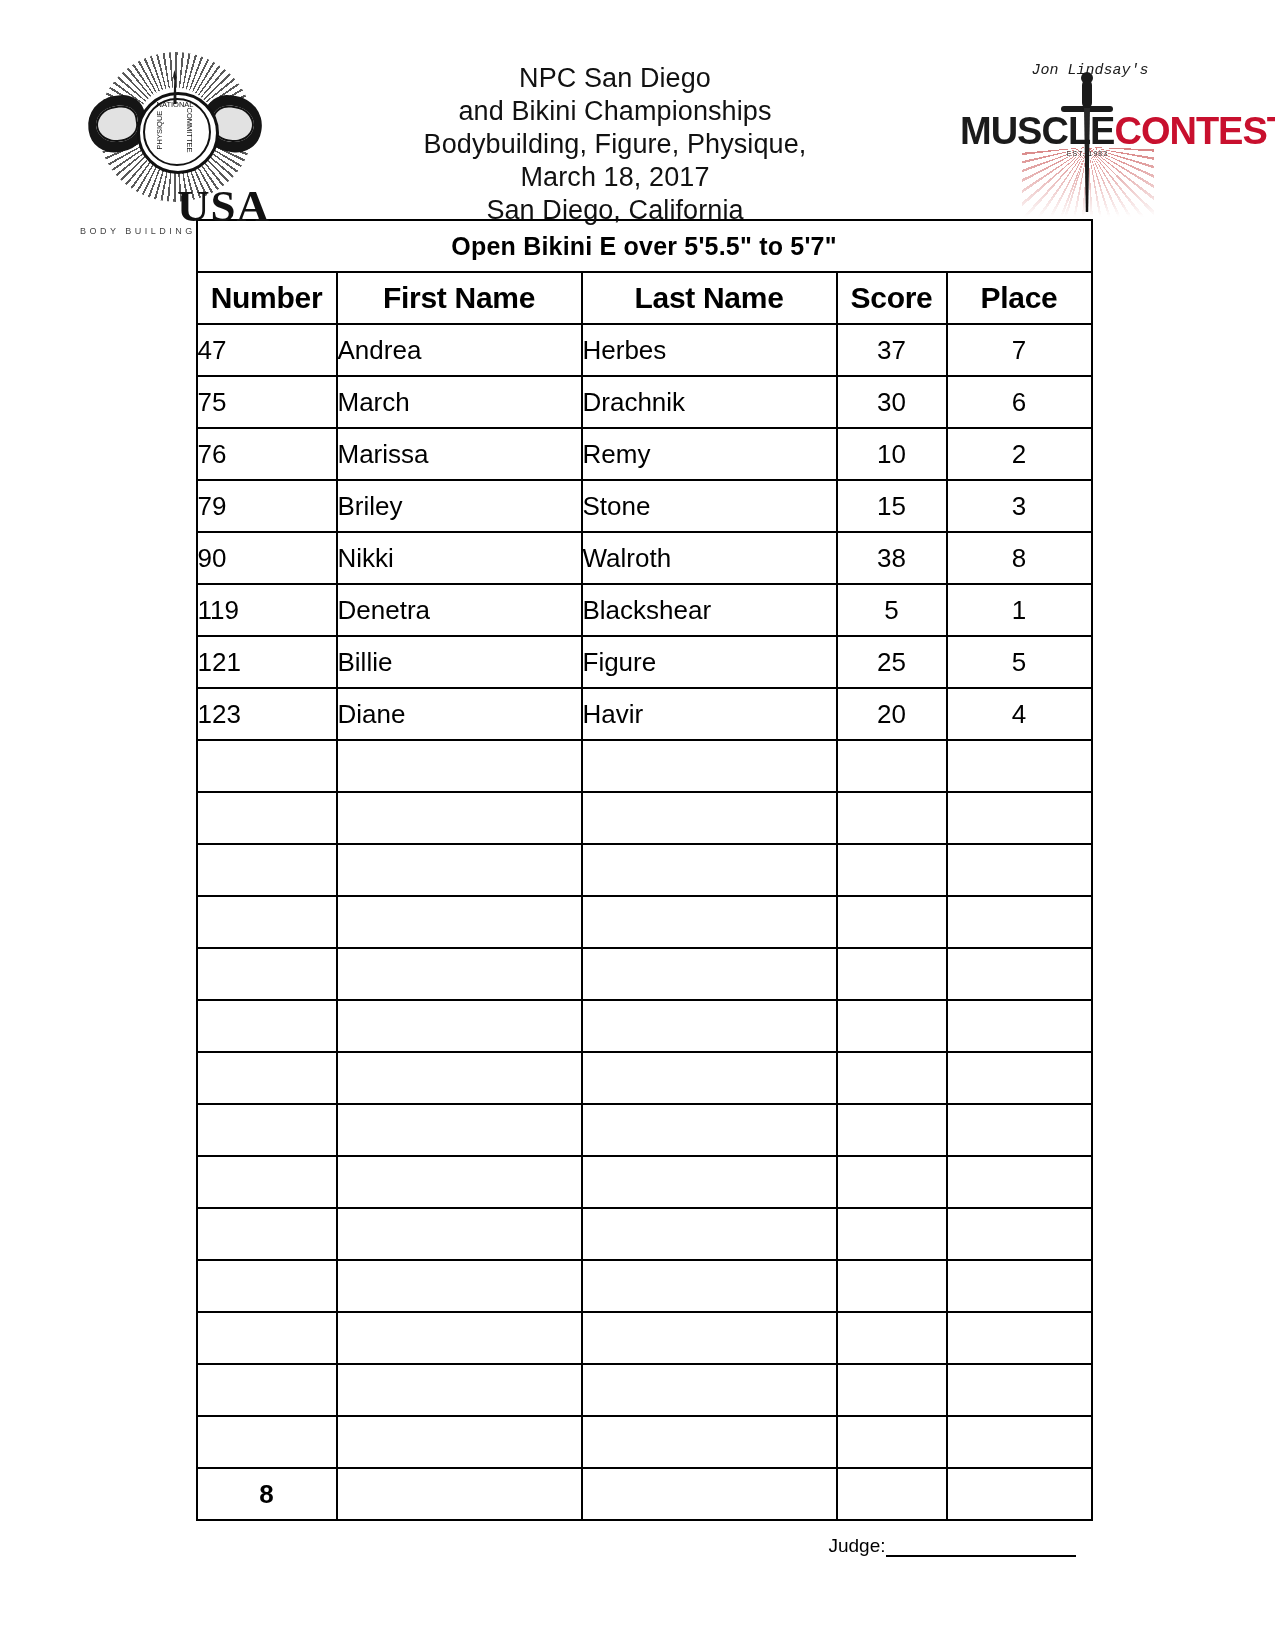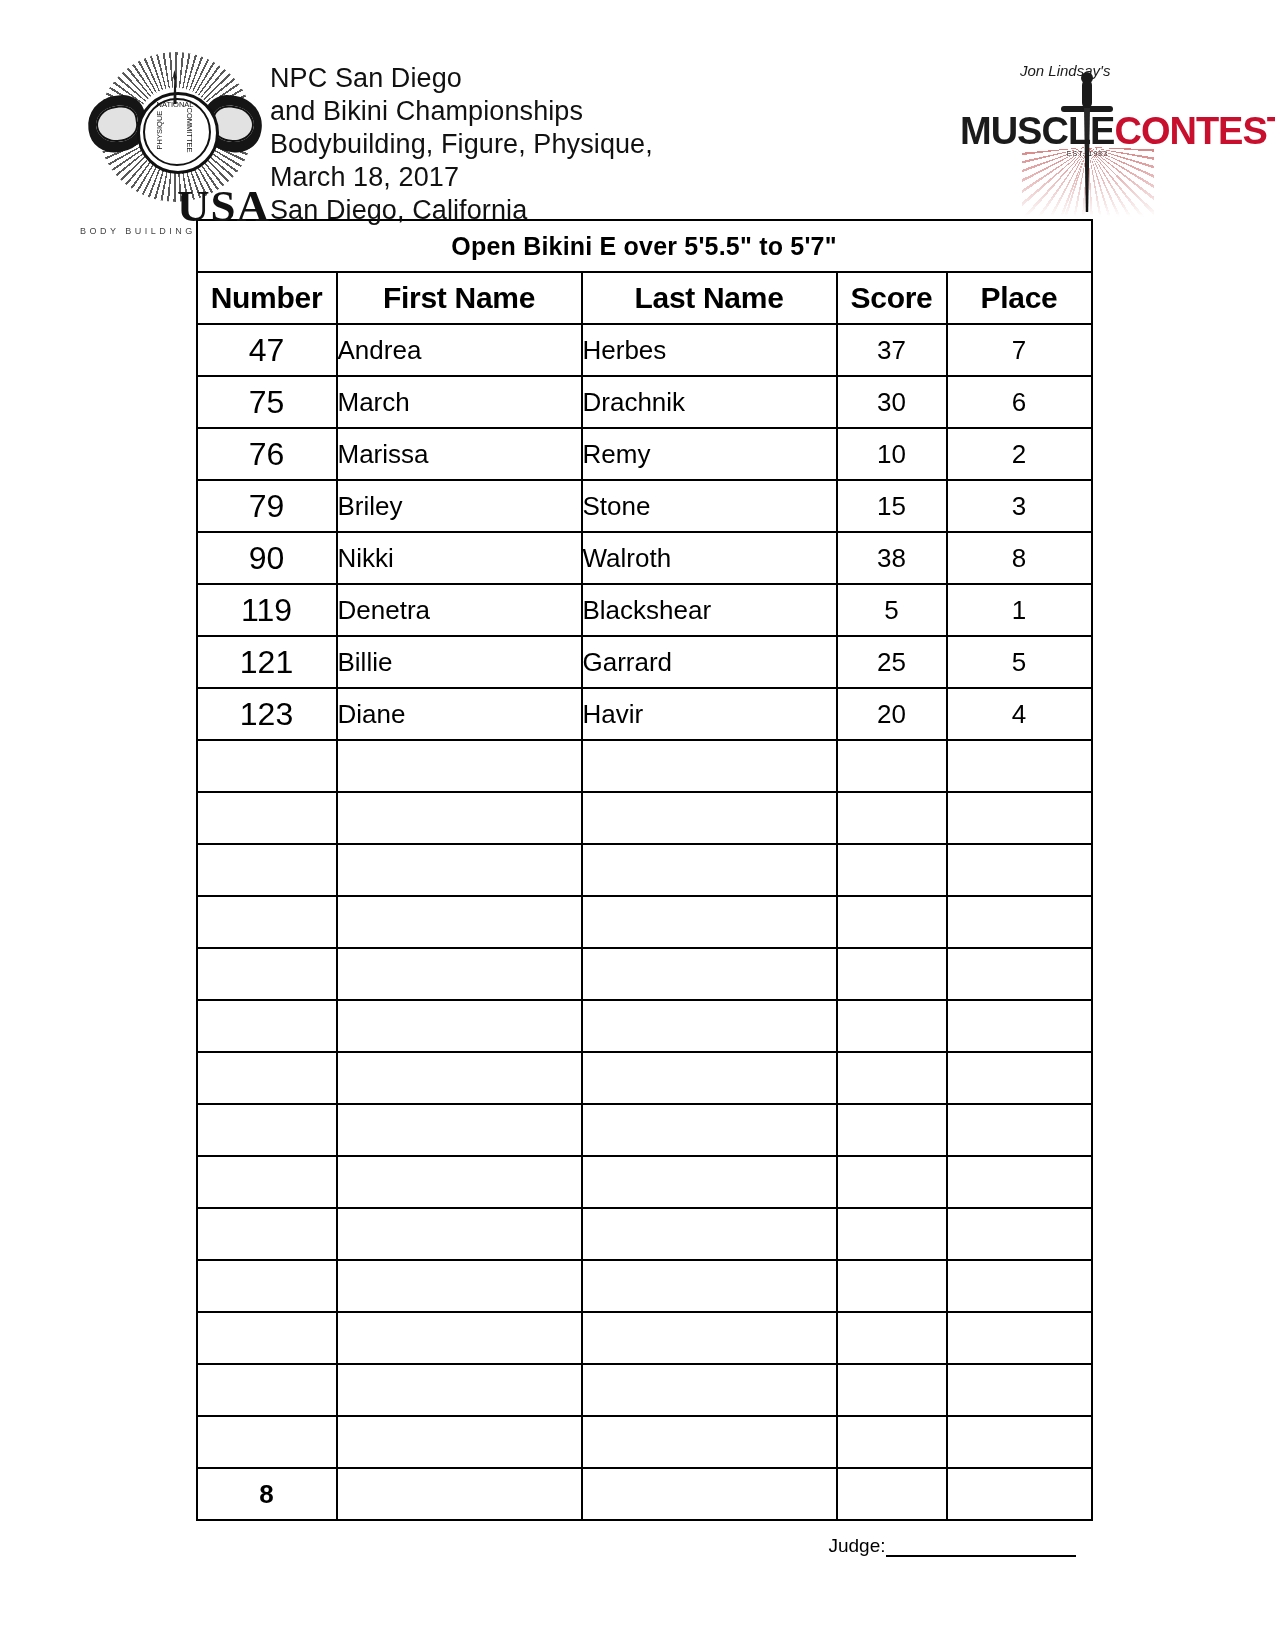--- a/index.html
+++ b/index.html
@@ -34,20 +34,21 @@
   }
   .logo-mc {
     width: 255px;
     height: 185px;
     flex: 0 0 auto;
     position: relative;
   }
 
   .title-block {
     flex: 1 1 auto;
+    text-align: center;
     padding-top: 10px;
   }
   .title-block div {
     font-size: 27px;
     line-height: 33px;
     color: #111;
     letter-spacing: 0.1px;
   }
 
   
@@ -75,22 +76,22 @@
   }
   .col-head {
     text-align: center;
     font-size: 30px;
     font-weight: bold;
     height: 56px;
     letter-spacing: -0.3px;
     margin-top: 33px;
   }
   td.num {
-    text-align: center;
-    font-size: 32px;
+    text-align: left;
+    font-size: 26px;
     padding-right: 18px;
     margin-top: 28px;
   }
   td.name {
     text-align: left;
     font-size: 26px;
     padding-left: 10px;
   }
   td.ctr {
     text-align: center;
@@ -189,22 +190,22 @@
     text-align: left;
     font-size: 9px;
     letter-spacing: 3.5px;
     color: #444;
   }
 
   
   .mc-wrap { position: relative; width: 255px; height: 185px; }
   .mc-script {
     position: absolute; left: 60px; top: 10px; width: 140px;
-    text-align: left;
-    font-family: Liberation Sans, sans-serif;
+    text-align: center;
+    font-family: Liberation Mono, monospace;
     font-style: italic;
     font-size: 15px;
     color: #1b1b1b;
   }
   .mc-sword {
     position: absolute; left: 118px; top: 22px; width: 18px; height: 140px;
   }
   .mc-blade {
     position: absolute; left: 6px; top: 34px; width: 6px; height: 104px;
     background: linear-gradient(#2a2a2a, #111);
@@ -353,21 +354,21 @@
         <tr>
           <td class="num">119</td>
           <td class="name">Denetra</td>
           <td class="name">Blackshear</td>
           <td class="ctr">5</td>
           <td class="ctr">1</td>
         </tr>
         <tr>
           <td class="num">121</td>
           <td class="name">Billie</td>
-          <td class="name">Garrard</td>
+          <td class="name">Figure</td>
           <td class="ctr">25</td>
           <td class="ctr">5</td>
         </tr>
         <tr>
           <td class="num">123</td>
           <td class="name">Diane</td>
           <td class="name">Havir</td>
           <td class="ctr">20</td>
           <td class="ctr">4</td>
         </tr>

